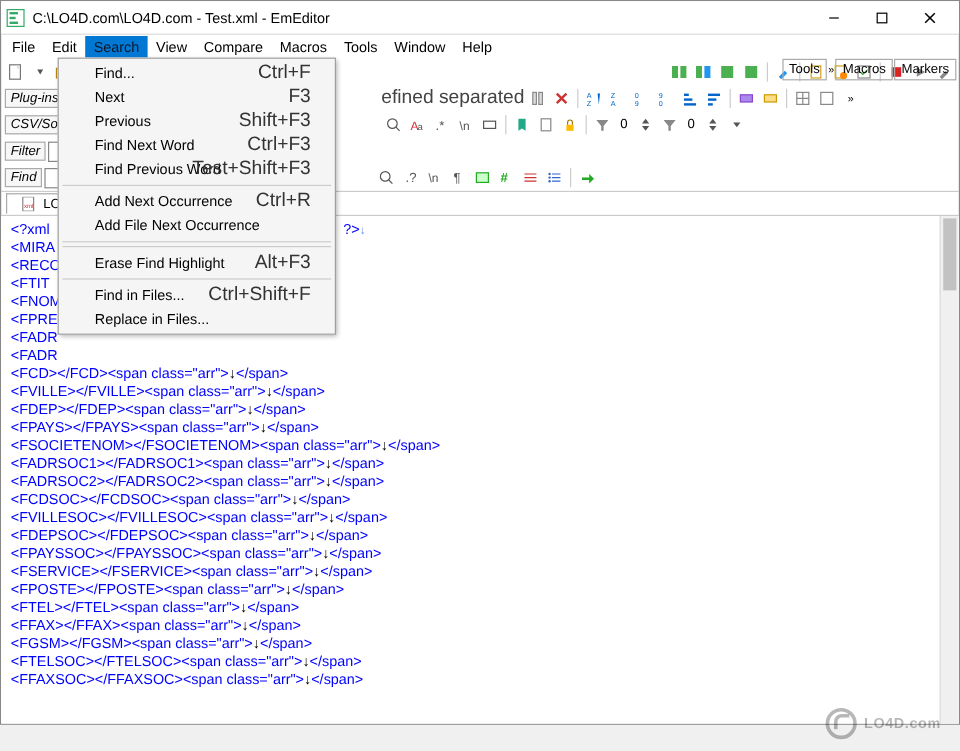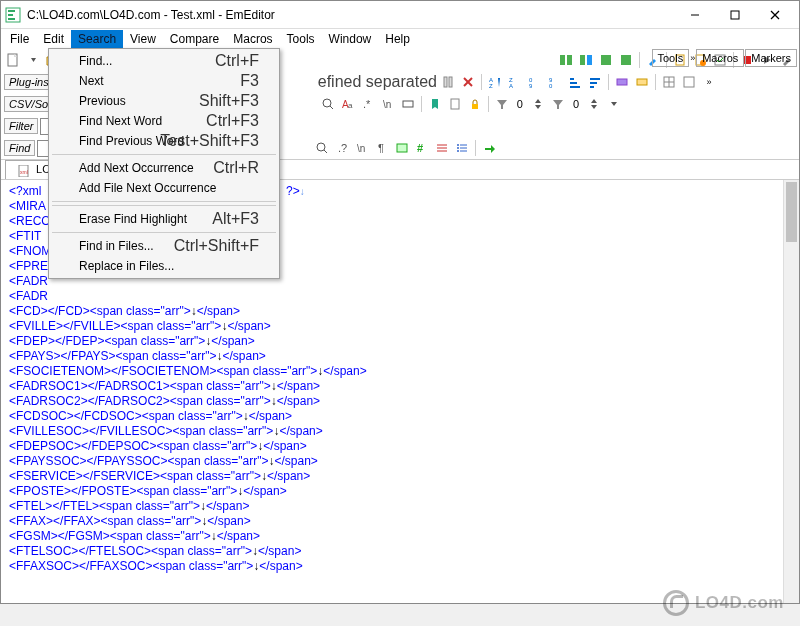--- a/index.html
+++ b/index.html
@@ -38,21 +38,21 @@
 .extra { color: #0000ff; }
 
 .dropdown { position: absolute; left: 48px; top: 48px; width: 232px; background: #f5f5f5; border: 1px solid #a0a0a0; box-shadow: 2px 2px 4px rgba(0,0,0,.3); z-index: 100; padding: 2px; }
 .dropdown .item { height: 20px; display: flex; align-items: center; padding: 0 22px 0 28px; font-size: 12px; cursor: pointer; position: relative; }
 .dropdown .item .shortcut { position: absolute; right: 18px; font-size: 16px; color: #333; }
 .dropdown .sep { height: 1px; background: #ccc; margin: 3px 1px; }
 
 .vscroll { position: absolute; right: 0; top: 0; bottom: 0; width: 16px; background: #f0f0f0; border-left: 1px solid #ddd; }
 .vscroll .thumb { position: absolute; left: 2px; right: 2px; top: 2px; height: 60px; background: #c2c2c2; }
 
-.watermark { position: absolute; right: 16px; bottom: 10px; font-size: 17px; font-weight: bold; color: rgba(0,0,0,.28); letter-spacing: .5px; display: flex; align-items: center; gap: 6px; z-index: 200; }
+.watermark { position: absolute; right: 16px; bottom: 10px; font-size: 12px; font-weight: bold; color: rgba(0,0,0,.28); letter-spacing: .5px; display: flex; align-items: center; gap: 6px; z-index: 200; }
 .watermark .wm-icon { width: 26px; height: 26px; border-radius: 50%; border: 3px solid rgba(0,0,0,.28); position: relative; }
 .watermark .wm-icon::after { content: ''; position: absolute; left: 4px; top: 2px; width: 10px; height: 10px; border: 3px solid rgba(0,0,0,.28); border-right: none; border-bottom: none; border-radius: 50% 0 0 0; }
 
 svg { display: block; }
 </style>
 </head>
 <body>
 
 <div class="window">
 

